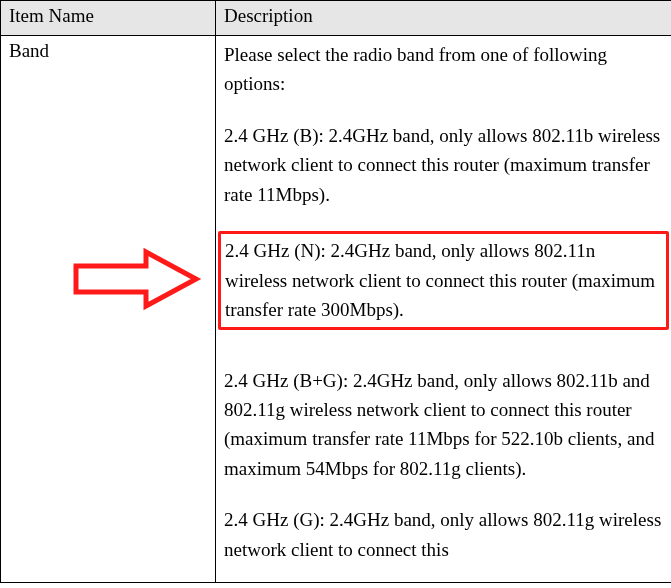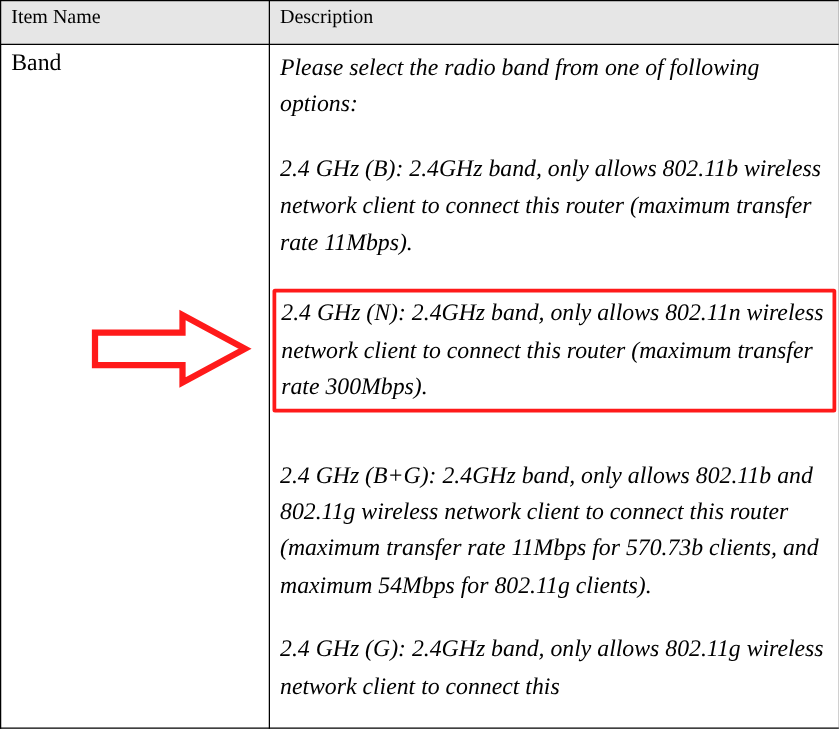--- a/index.html
+++ b/index.html
@@ -20,32 +20,31 @@
   }
   .table td, .table th {
     border: 1px solid #000;
     vertical-align: top;
     padding: 4px 8px 6px 8px;
     text-align: left;
   }
   .table th {
     background: #e6e6e6;
     font-weight: normal;
-    font-size: 16px;
+    font-size: 19px;
     height: 24px;
   }
   .col-left {
     width: 215px;
   }
   .col-right {
     width: 456px;
     position: relative;
   }
   .desc-cell {
-    font-style: italic;
     line-height: 1.55;
     position: relative;
     padding-right: 14px;
   }
   .item-cell {
   }
   .para {
     margin: 0 0 22px 0;
     position: relative;
   }
@@ -85,18 +84,18 @@
       <td class="item-cell">Band</td>
       <td class="desc-cell">
         <p class="para">Please select the radio band from one of following options:</p>
         <p class="para">2.4 GHz (B): 2.4GHz band, only allows 802.11b wireless network client to connect this router (maximum transfer rate 11Mbps).</p>
         <p class="para highlighted">
           <svg class="arrow-svg" viewBox="0 0 140 70">
             <path d="M 10 22 L 80 22 L 80 8 L 130 35 L 80 62 L 80 48 L 10 48 Z" fill="none" stroke="#ff1a1a" stroke-width="5" stroke-linejoin="miter"></path>
           </svg>
           <span>2.4 GHz (N): 2.4GHz band, only allows 802.11n wireless network client to connect this router (maximum transfer rate 300Mbps).</span>
         </p>
-        <p class="para">2.4 GHz (B+G): 2.4GHz band, only allows 802.11b and 802.11g wireless network client to connect this router (maximum transfer rate 11Mbps for 570.73b clients, and maximum 54Mbps for 802.11g clients).</p>
+        <p class="para">2.4 GHz (B+G): 2.4GHz band, only allows 802.11b and 802.11g wireless network client to connect this router (maximum transfer rate 11Mbps for 522.10b clients, and maximum 54Mbps for 802.11g clients).</p>
         <p class="para" style="margin-bottom:12px">2.4 GHz (G): 2.4GHz band, only allows 802.11g wireless network client to connect this</p>
       </td>
     </tr>
   </tbody>
 </table>
 
 </body></html>

